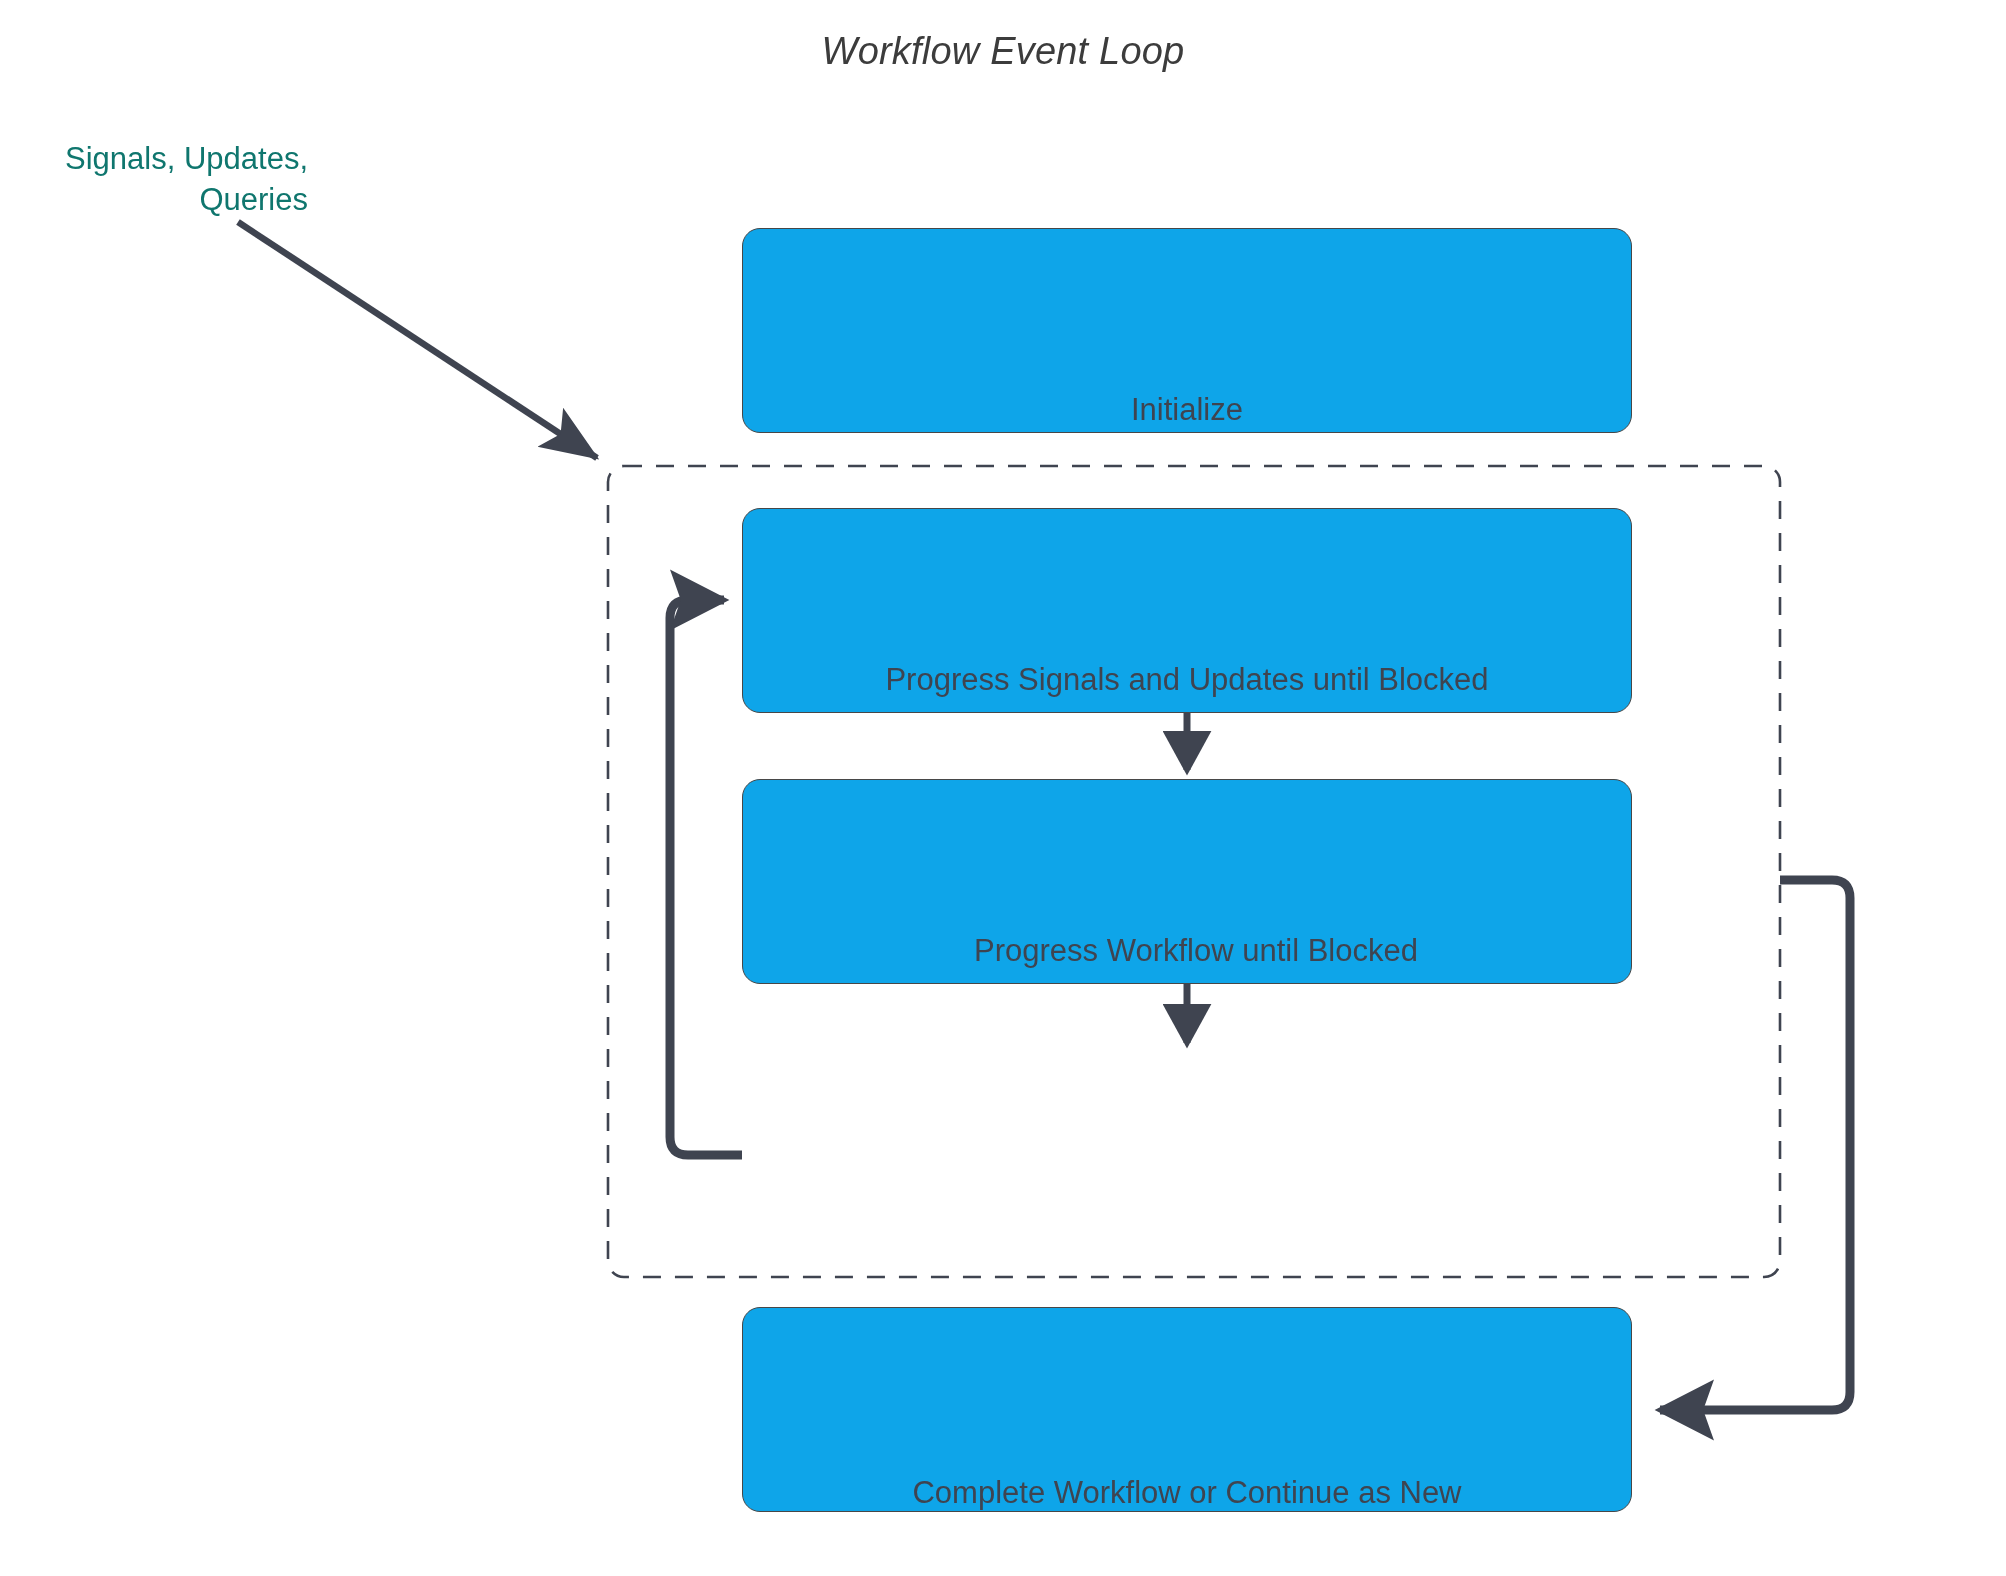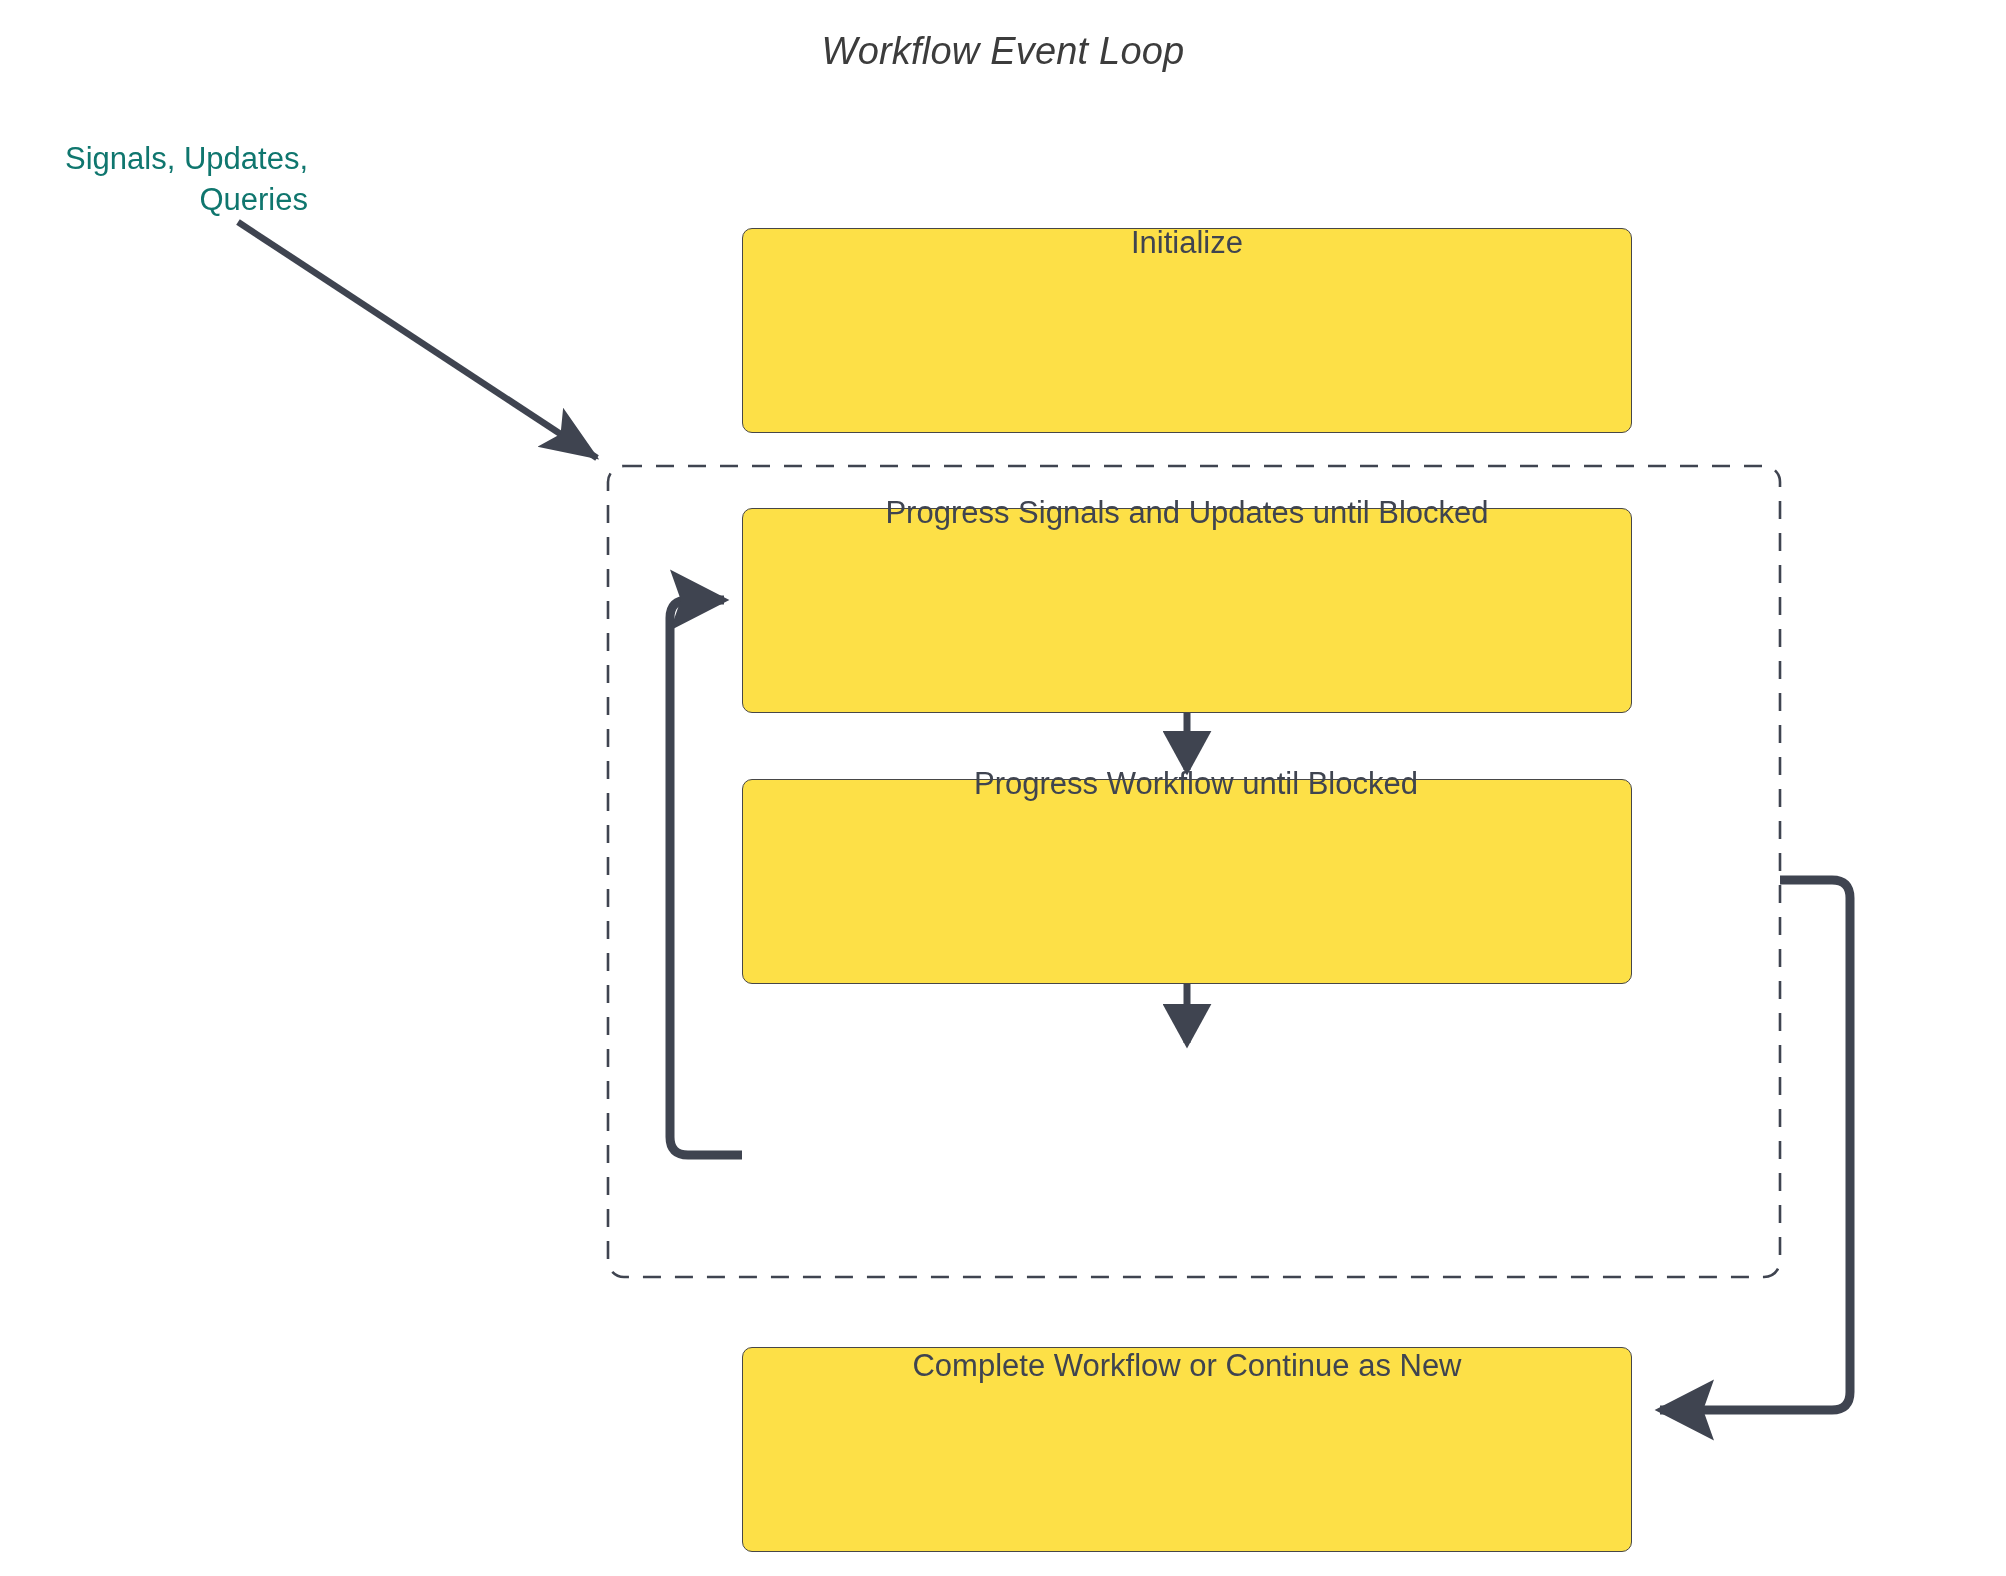--- a/index.html
+++ b/index.html
@@ -58,41 +58,41 @@
     font-size: 31px;
     line-height: 41px;
     color: #0f766e;
   }
   .ext-label .l2 { display: block; }
 
   
   .node {
     position: absolute;
     box-sizing: border-box;
-    background: #fde047;
+    background: #0ea5e9;
     border: 1.6px solid #474747;
-    border-radius: 10px;
+    border-radius: 18px;
     display: flex;
-    align-items: flex-start;
+    align-items: flex-end;
     justify-content: center;
     z-index: 3;
   }
   .node .node-label {
     font-size: 31px;
     color: #3f4450;
     text-align: center;
     padding: 0 24px;
     white-space: nowrap;
   }
 
   #node-initialize          { left: 742px; top: 228px;  width: 890px; height: 205px; }
   #node-progress-signals    { left: 742px; top: 508px;  width: 890px; height: 205px; }
   #node-progress-workflow   { left: 742px; top: 779px;  width: 890px; height: 205px; padding-left: 18px; }
   #node-execute-queries     { left: 742px; top: 1052px; width: 890px; height: 205px; }
-  #node-complete-workflow   { left: 742px; top: 1307px; width: 890px; height: 205px; margin-top: 40px; }
+  #node-complete-workflow   { left: 742px; top: 1307px; width: 890px; height: 205px; }
 
   
   #node-progress-signals .node-label  { transform: translateY(-14px); }
   #node-progress-workflow .node-label { transform: translateY(-14px); }
   #node-execute-queries .node-label   { transform: translateY(-14px); }
   #node-initialize .node-label        { transform: translateY(-4px); }
 </style>
 </head>
 <body>
 

